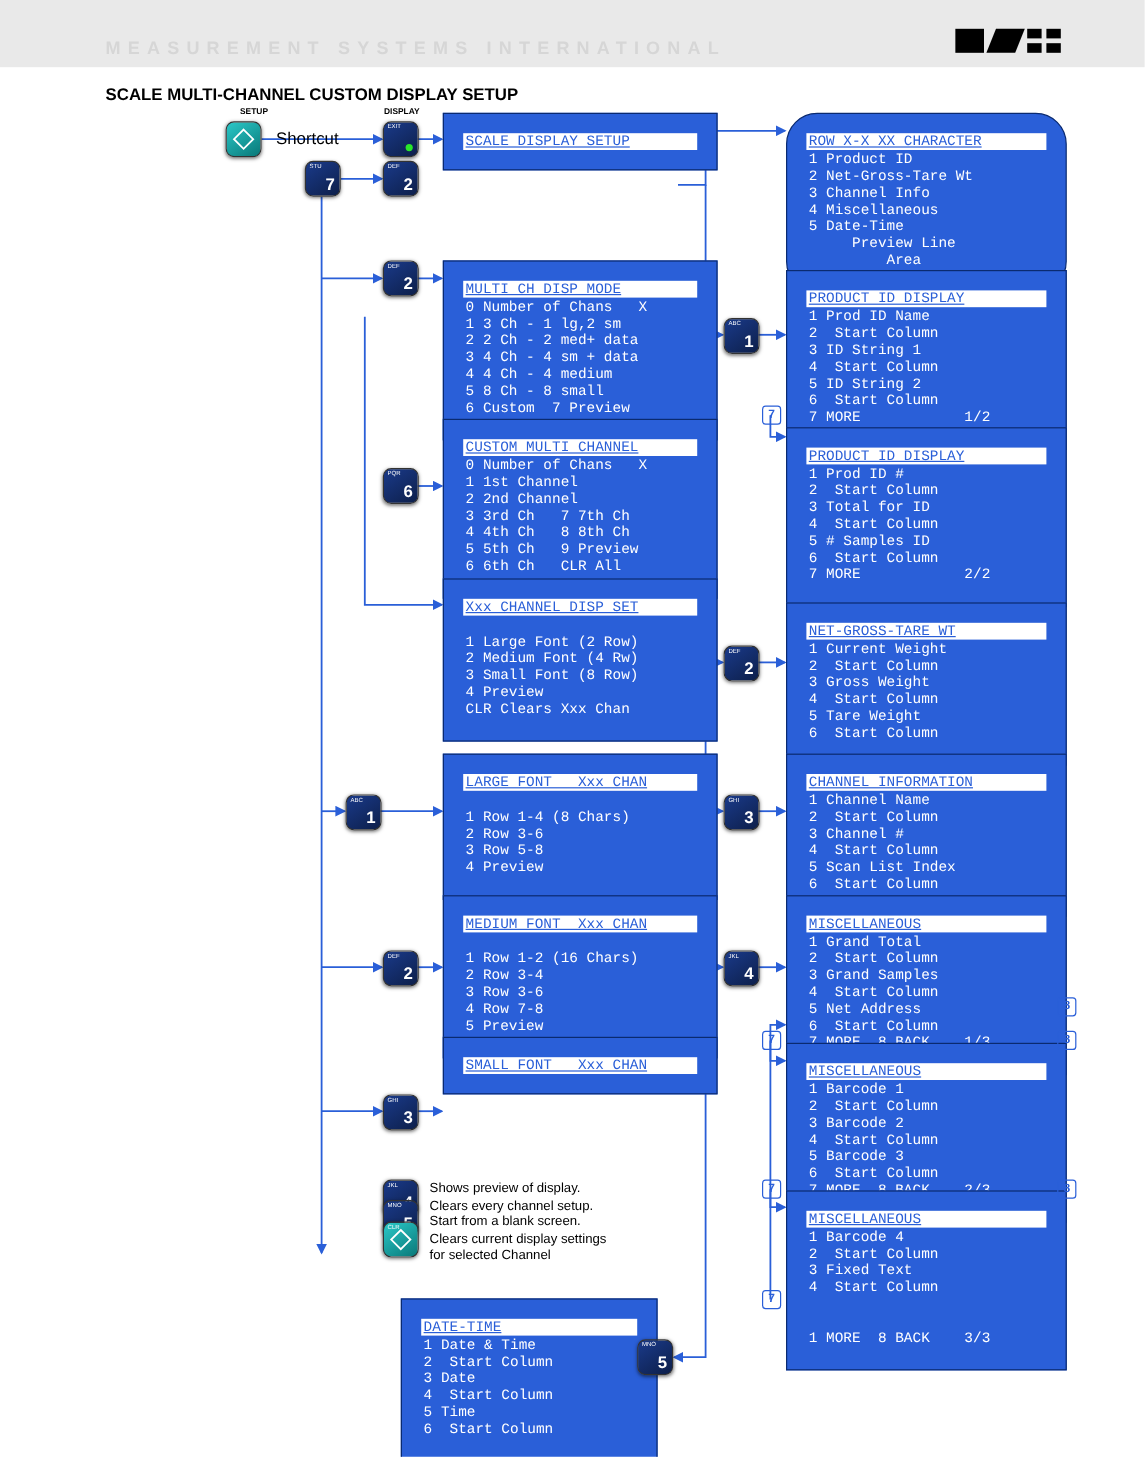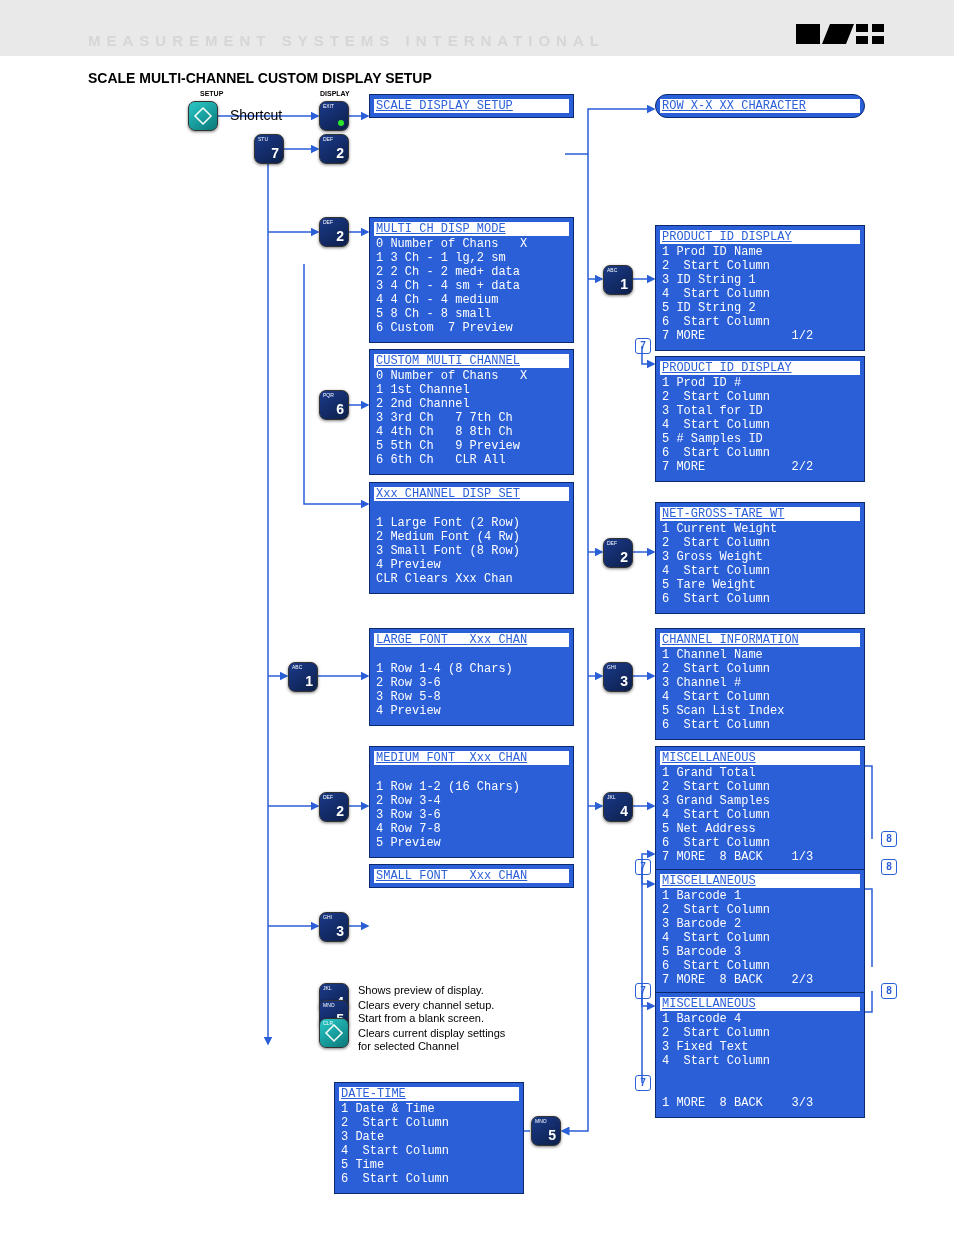--- a/index.html
+++ b/index.html
@@ -38,21 +38,21 @@
     height: 1120px;
   }
   .screen {
     position: absolute;
     background: #2a5fd8;
     color: #fff;
     font-family: "Courier New", monospace;
     font-size: 12px;
     line-height: 14px;
     border: 1px solid #0a2a70;
-    padding: 4px;
+    padding: 16px;
   }
   .screen .title {
     background: #fff;
     color: #2a5fd8;
     padding: 0 2px;
     display: block;
     text-decoration: underline;
     font-weight: normal;
     white-space: pre;
   }
@@ -257,20 +257,27 @@
         <span class="title">DATE-TIME</span>
         <div class="body">1 Date &amp; Time
 2  Start Column
 3 Date
 4  Start Column
 5 Time
 6  Start Column</div>
       </div>
       <div class="screen" style="left: 655px; top: 0px; width: 200px; border-radius: 26px;">
         <span class="title">ROW X-X XX CHARACTER</span>
+        <div class="body">1 Product ID
+2 Net-Gross-Tare Wt
+3 Channel Info
+4 Miscellaneous
+5 Date-Time
+     Preview Line
+         Area</div>
       </div>
       <div class="screen" style="left: 655px; top: 131px; width: 200px;">
         <span class="title">PRODUCT ID DISPLAY</span>
         <div class="body">1 Prod ID Name
 2  Start Column
 3 ID String 1
 4  Start Column
 5 ID String 2
 6  Start Column
 7 MORE            1/2</div>

